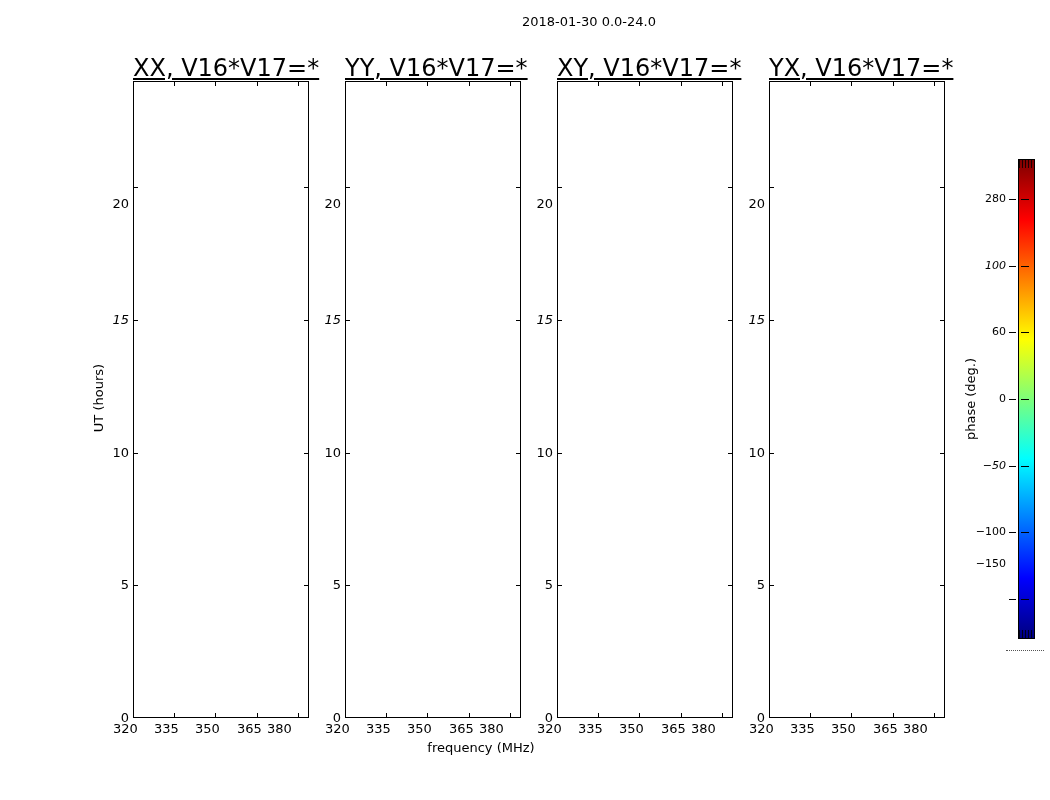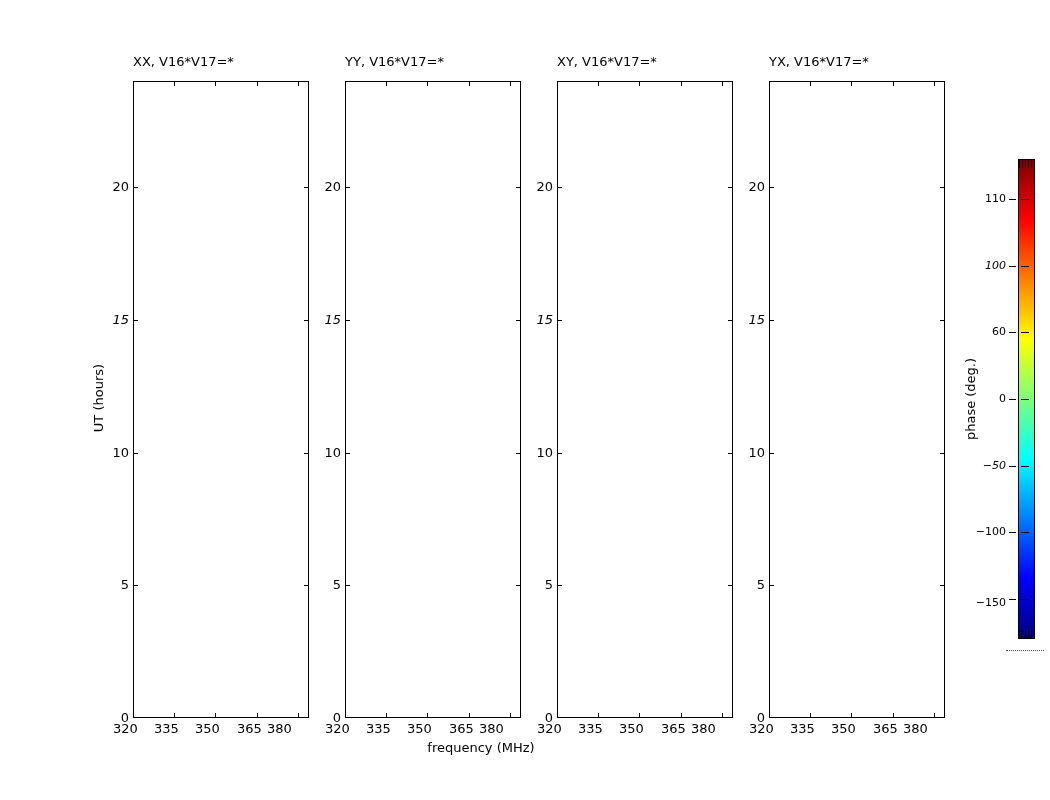--- a/index.html
+++ b/index.html
@@ -4,38 +4,38 @@
 <style>
   html,body{margin:0;padding:0;background:#fff;}
   .fig{position:relative;width:1050px;height:800px;background:#ffffff;
        font-family:"DejaVu Sans",sans-serif;color:#000;overflow:hidden;}
 
   .suptitle{position:absolute;left:439px;top:14px;width:300px;text-align:center;
             font-size:13px;white-space:nowrap;}
 
   
   .pg{position:absolute;top:0;width:0;height:0;}
-  .ptitle{position:absolute;left:0;top:54px;width:176px;text-align:left;
-          font-size:13px;white-space:nowrap;}
+  .ptitle{position:absolute;left:0;top:54px;width:176px;text-align:right;
+          font-size:24px;white-space:nowrap;text-decoration:underline;}
   .pbox{position:absolute;left:0;top:81px;width:176px;height:637px;
         border:1px solid #000;box-sizing:border-box;background:#fff;}
 
   
   .tx{position:absolute;width:1px;height:4px;background:#000;}
   .ty{position:absolute;width:4px;height:1px;background:#000;}
   .top{top:0;} .bot{bottom:0;} .lft{left:0;} .rgt{right:0;}
   .t335{left:40px;} .t350{left:81px;} .t365{left:123px;} .t380{left:164px;}
   .h20{top:105px;} .h15{top:238px;} .h10{top:371px;} .h5{top:503px;}
 
   
   .xlab{position:absolute;top:721px;width:40px;text-align:left;font-size:13px;}
   .xl320{left:-20px;} .xl335{left:21px;} .xl350{left:62px;} .xl365{left:104px;} .xl380{left:134px;}
   .ylab{position:absolute;left:-46px;width:42px;text-align:right;font-size:13px;
         height:16px;line-height:16px;}
-  .yl0{top:710px;} .yl5{top:577px;} .yl10{top:445px;} .yl15{top:312px;font-style:italic;} .yl20{top:179px;}
+  .yl0{top:710px;} .yl5{top:577px;} .yl10{top:445px;} .yl15{top:312px;font-style:italic;} .yl20{top:196px;}
 
   
   .xlabel{position:absolute;left:381px;top:740px;width:200px;text-align:center;font-size:13px;}
   .ylabel{position:absolute;left:59px;top:390px;width:80px;height:16px;line-height:16px;
           text-align:center;font-size:13px;transform:rotate(-90deg);white-space:nowrap;}
   .cblabel{position:absolute;left:926px;top:391px;width:90px;height:16px;line-height:16px;
            text-align:center;font-size:13px;transform:rotate(-90deg);white-space:nowrap;}
 
   
   .cb-bar{position:absolute;left:1018px;top:159px;width:17px;height:480px;
@@ -44,29 +44,30 @@
         background:repeating-linear-gradient(to right,rgba(0,0,0,.8) 0 1px,transparent 1px 3px);}
   .comb-top{top:0;} .comb-bot{bottom:0;}
   .cbtick{position:absolute;height:1px;background:#000;}
   .cbtick.out{left:1009px;width:7px;}
   .cbtick.inn{left:1021px;width:8px;}
   .cy150{top:199px;} .cy100{top:266px;} .cy50{top:332px;} .cy0{top:399px;}
   .cym50{top:466px;} .cym100{top:532px;} .cym150{top:599px;}
   .cblab{position:absolute;left:962px;width:44px;text-align:right;font-size:11px;
          height:16px;line-height:16px;}
   .cyl150{top:191px;} .cyl100{top:258px;font-style:italic;} .cyl50{top:324px;} .cyl0{top:391px;}
-  .cylm50{top:458px;font-style:italic;} .cylm100{top:524px;text-align:right;} .cylm150{top:595px;}
+  .cylm50{top:458px;font-style:italic;} .cylm100{top:524px;text-align:right;} .cylm150{top:556px;}
   .cb-dotted{position:absolute;left:1006px;top:650px;width:38px;height:0;
              border-top:1px dotted #555;}
 </style>
 </head>
 <body>
 
 <div class="fig">
 
+  <div class="suptitle">2018-01-30 0.0-24.0</div>
 
   <div class="pg" style="left:133px">
     <div class="ptitle">XX, V16*V17=*</div>
     <div class="pbox">
       <i class="tx t335 top"></i>
         <i class="tx t350 top"></i>
         <i class="tx t365 top"></i>
         <i class="tx t380 top"></i>
       <i class="tx t335 bot"></i>
         <i class="tx t350 bot"></i>
@@ -203,21 +204,21 @@
   <i class="cbtick out cy50"></i>
     <i class="cbtick inn cy50"></i>
   <i class="cbtick out cy0"></i>
     <i class="cbtick inn cy0"></i>
   <i class="cbtick out cym50"></i>
     <i class="cbtick inn cym50"></i>
   <i class="cbtick out cym100"></i>
     <i class="cbtick inn cym100"></i>
   <i class="cbtick out cym150"></i>
     <i class="cbtick inn cym150"></i>
-  <span class="cblab cyl150">110</span>
+  <span class="cblab cyl150">280</span>
   <span class="cblab cyl100">100</span>
   <span class="cblab cyl50">60</span>
   <span class="cblab cyl0">0</span>
   <span class="cblab cylm50">−50</span>
   <span class="cblab cylm100">−100</span>
   <span class="cblab cylm150">−150</span>
   <div class="cblabel">phase (deg.)</div>
   <i class="cb-dotted"></i>
 
 </div>

